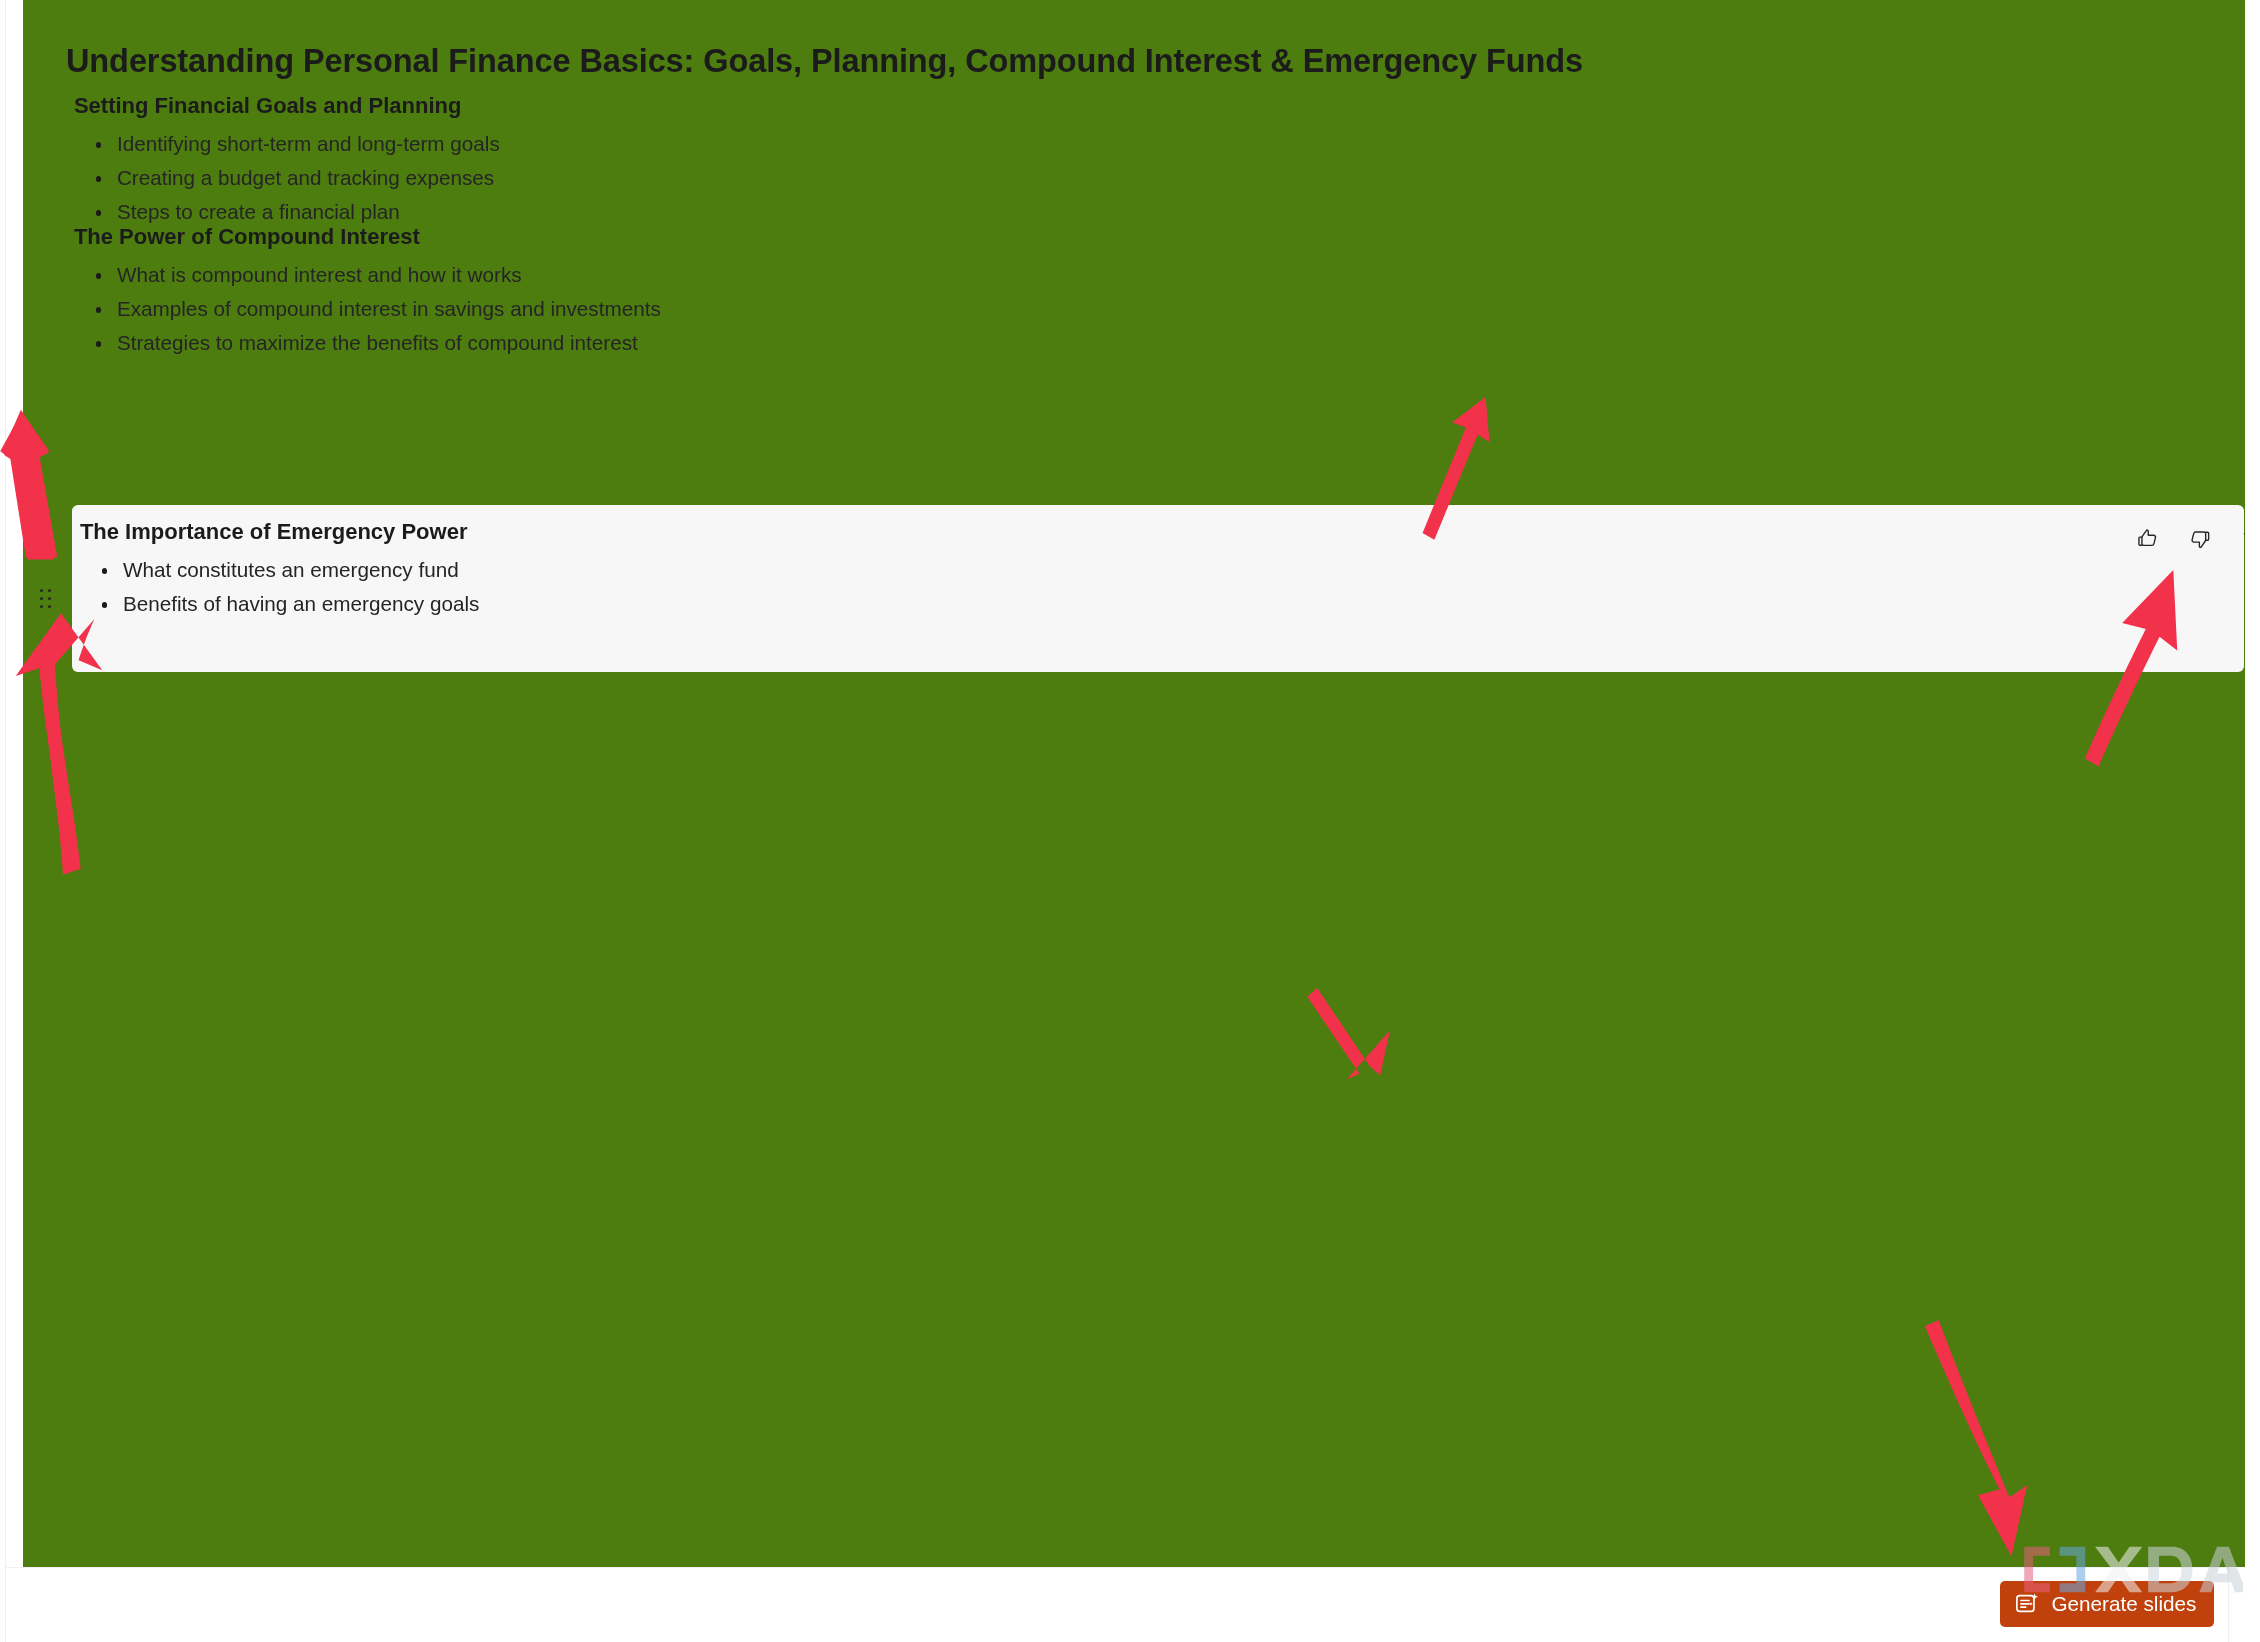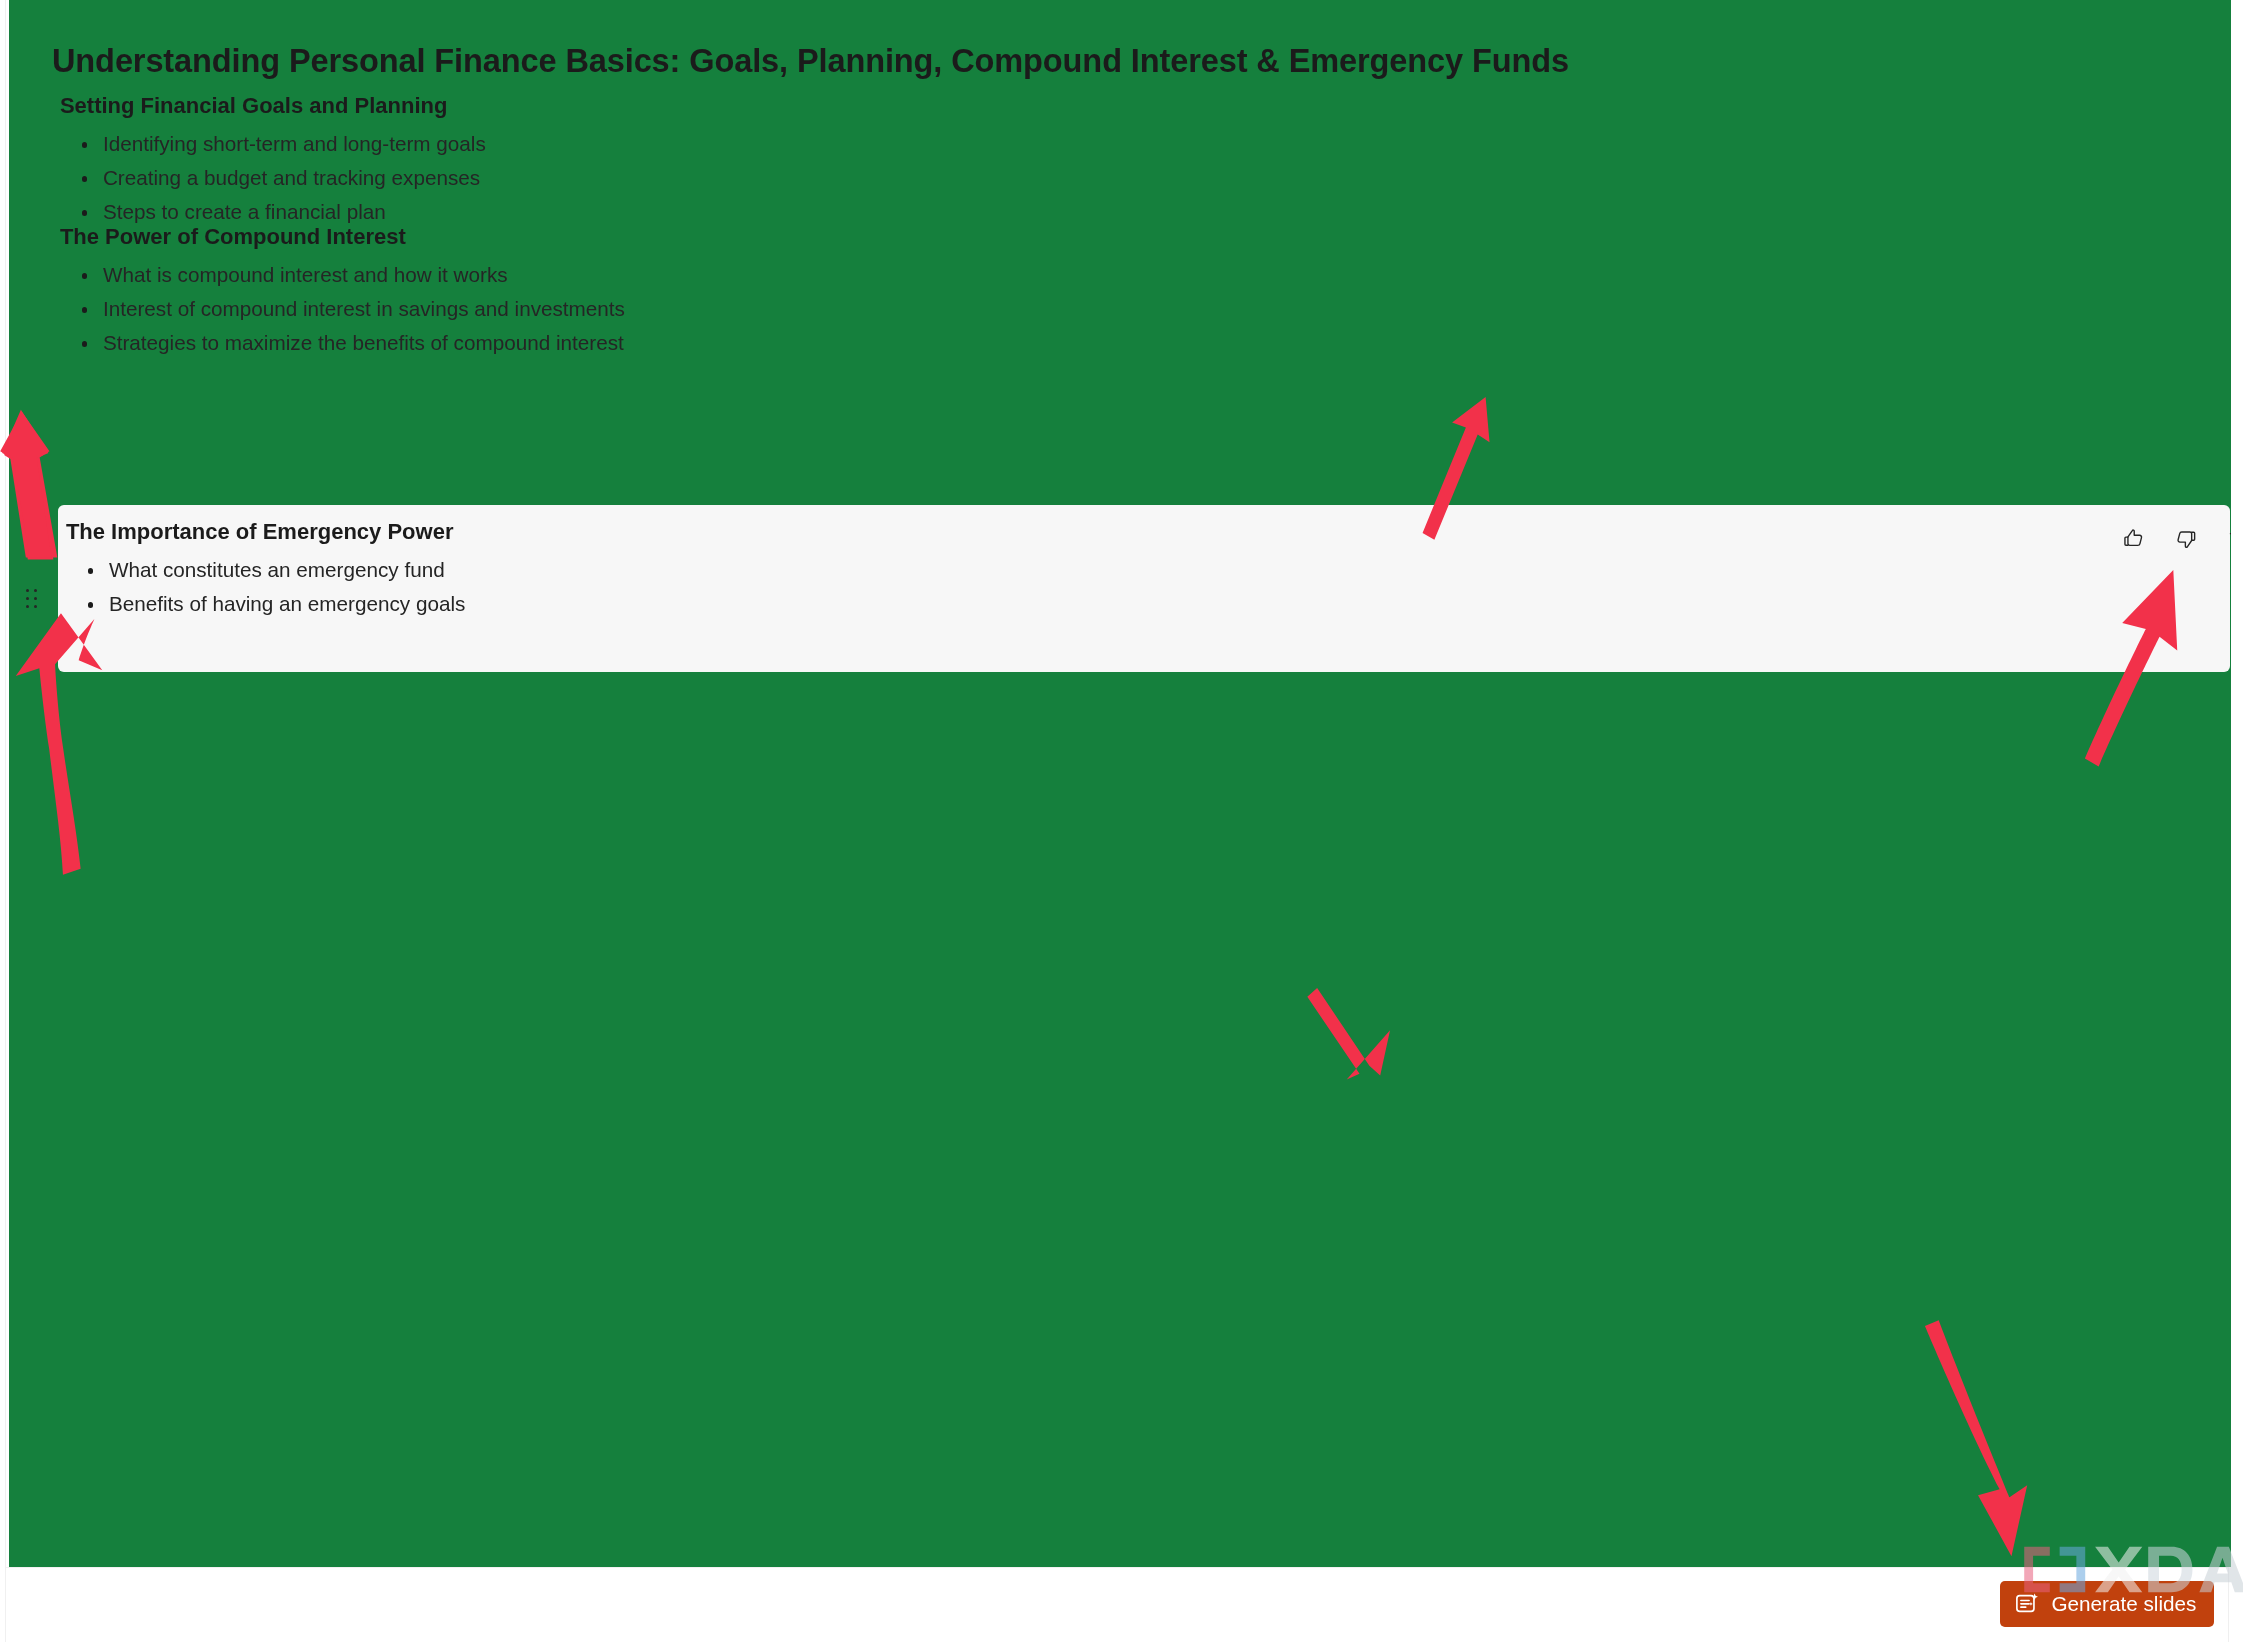--- a/index.html
+++ b/index.html
@@ -35,25 +35,25 @@
   .right-edge {
     position: absolute;
     left: 2228px; top: 0; bottom: 0;
     width: 1px;
     background: #efefef;
   }
 
   
   #outline-pane {
     position: absolute;
-    left: 9px;
+    left: 23px;
     top: 0;
     width: 2222px;
     height: 1567px;
-    background: #15803d;
+    background: #4d7c0f;
     overflow: hidden;
   }
 
   #outline-title {
     position: absolute;
     left: 43px;
     top: 41px;
     width: 2069px;
     font-size: 32.5px;
     line-height: 41px;
@@ -231,21 +231,21 @@
         <li>Identifying short-term and long-term goals</li>
         <li>Creating a budget and tracking expenses</li>
         <li>Steps to create a financial plan</li>
       </ul>
     </div>
 
     <div class="section" id="section-1">
       <div class="section-heading">The Power of Compound Interest</div>
       <ul class="section-bullets">
         <li>What is compound interest and how it works</li>
-        <li>Interest of compound interest in savings and investments</li>
+        <li>Examples of compound interest in savings and investments</li>
         <li>Strategies to maximize the benefits of compound interest</li>
       </ul>
     </div>
 
     <div class="section highlighted" id="section-2">
       <div class="section-heading">The Importance of Emergency Power</div>
       <ul class="section-bullets">
         <li>What constitutes an emergency fund</li>
         <li>Benefits of having an emergency goals</li>
       </ul>

